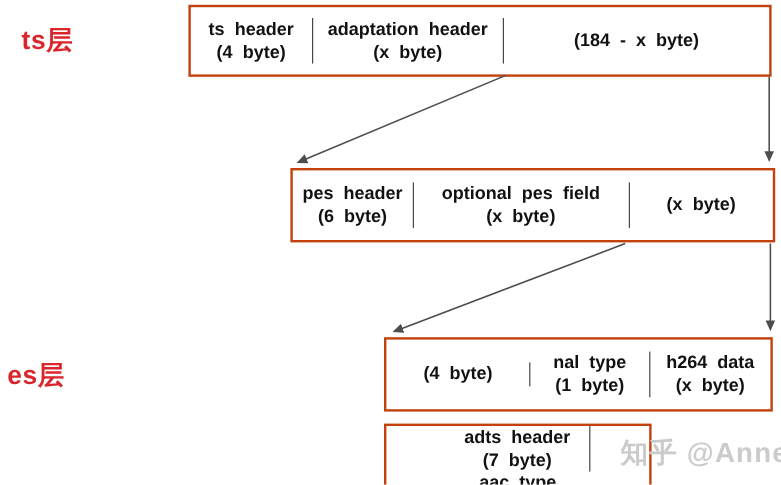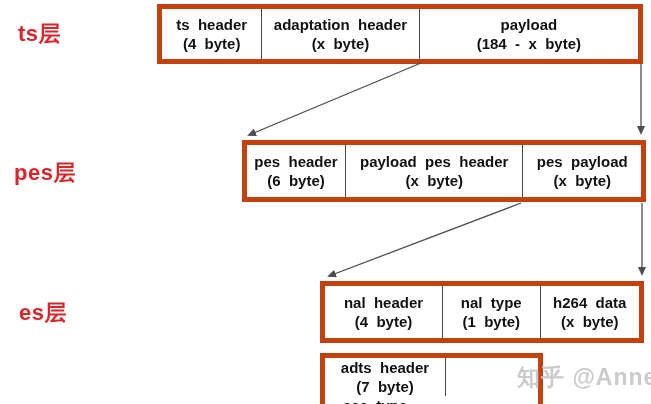--- a/index.html
+++ b/index.html
@@ -16,22 +16,23 @@
     color: #d9262c;
     font-size: 22px;
     font-weight: bold;
     letter-spacing: 0.5px;
     white-space: nowrap;
   }
   .row {
     position: absolute;
     display: flex;
     box-sizing: border-box;
-    border: 5px solid #c2410c;
+    border: 2px solid #c2410c;
     background: #ffffff;
+    align-items: center;
   }
   .cell {
     box-sizing: border-box;
     border-right: 1px solid #474747;
     display: flex;
     flex-direction: column;
     align-items: center;
     justify-content: center;
     text-align: center;
     color: #111111;
@@ -56,56 +57,52 @@
     letter-spacing: 1px;
     white-space: nowrap;
   }
 </style>
 </head>
 <body>
 
 <div class="stage">
 
   <div class="layer-label" style="left:18px; top:19px;">ts层</div>
-  <div class="layer-label" style="left:14px; top:158px;">pes层</div>
-  <div class="layer-label" style="left:19px; top:298px;">es层</div>
+  <div class="layer-label" style="left:6px; top:298px;">es层</div>
 
   <div class="row" style="left:157px; top:4px; width:486px; height:60px;">
     <div class="cell" style="width:102px;">
       <div>ts header</div>
       <div>(4 byte)</div>
     </div>
     <div class="cell" style="width:160px;">
       <div>adaptation header</div>
       <div>(x byte)</div>
     </div>
     <div class="cell" style="width:222px;">
-      <div>payload</div>
       <div>(184 - x byte)</div>
     </div>
   </div>
 
   <div class="row" style="left:242px; top:140px; width:404px; height:62px;">
     <div class="cell" style="width:101px;">
       <div>pes header</div>
       <div>(6 byte)</div>
     </div>
     <div class="cell" style="width:181px;">
-      <div>payload pes header</div>
+      <div>optional pes field</div>
       <div>(x byte)</div>
     </div>
     <div class="cell" style="width:120px;">
-      <div>pes payload</div>
       <div>(x byte)</div>
     </div>
   </div>
 
   <div class="row" style="left:320px; top:281px; width:324px; height:62px;">
     <div class="cell" style="width:121px;">
-      <div>nal header</div>
       <div>(4 byte)</div>
     </div>
     <div class="cell" style="width:100px;">
       <div>nal type</div>
       <div>(1 byte)</div>
     </div>
     <div class="cell" style="width:101px;">
       <div>h264 data</div>
       <div>(x byte)</div>
     </div>

